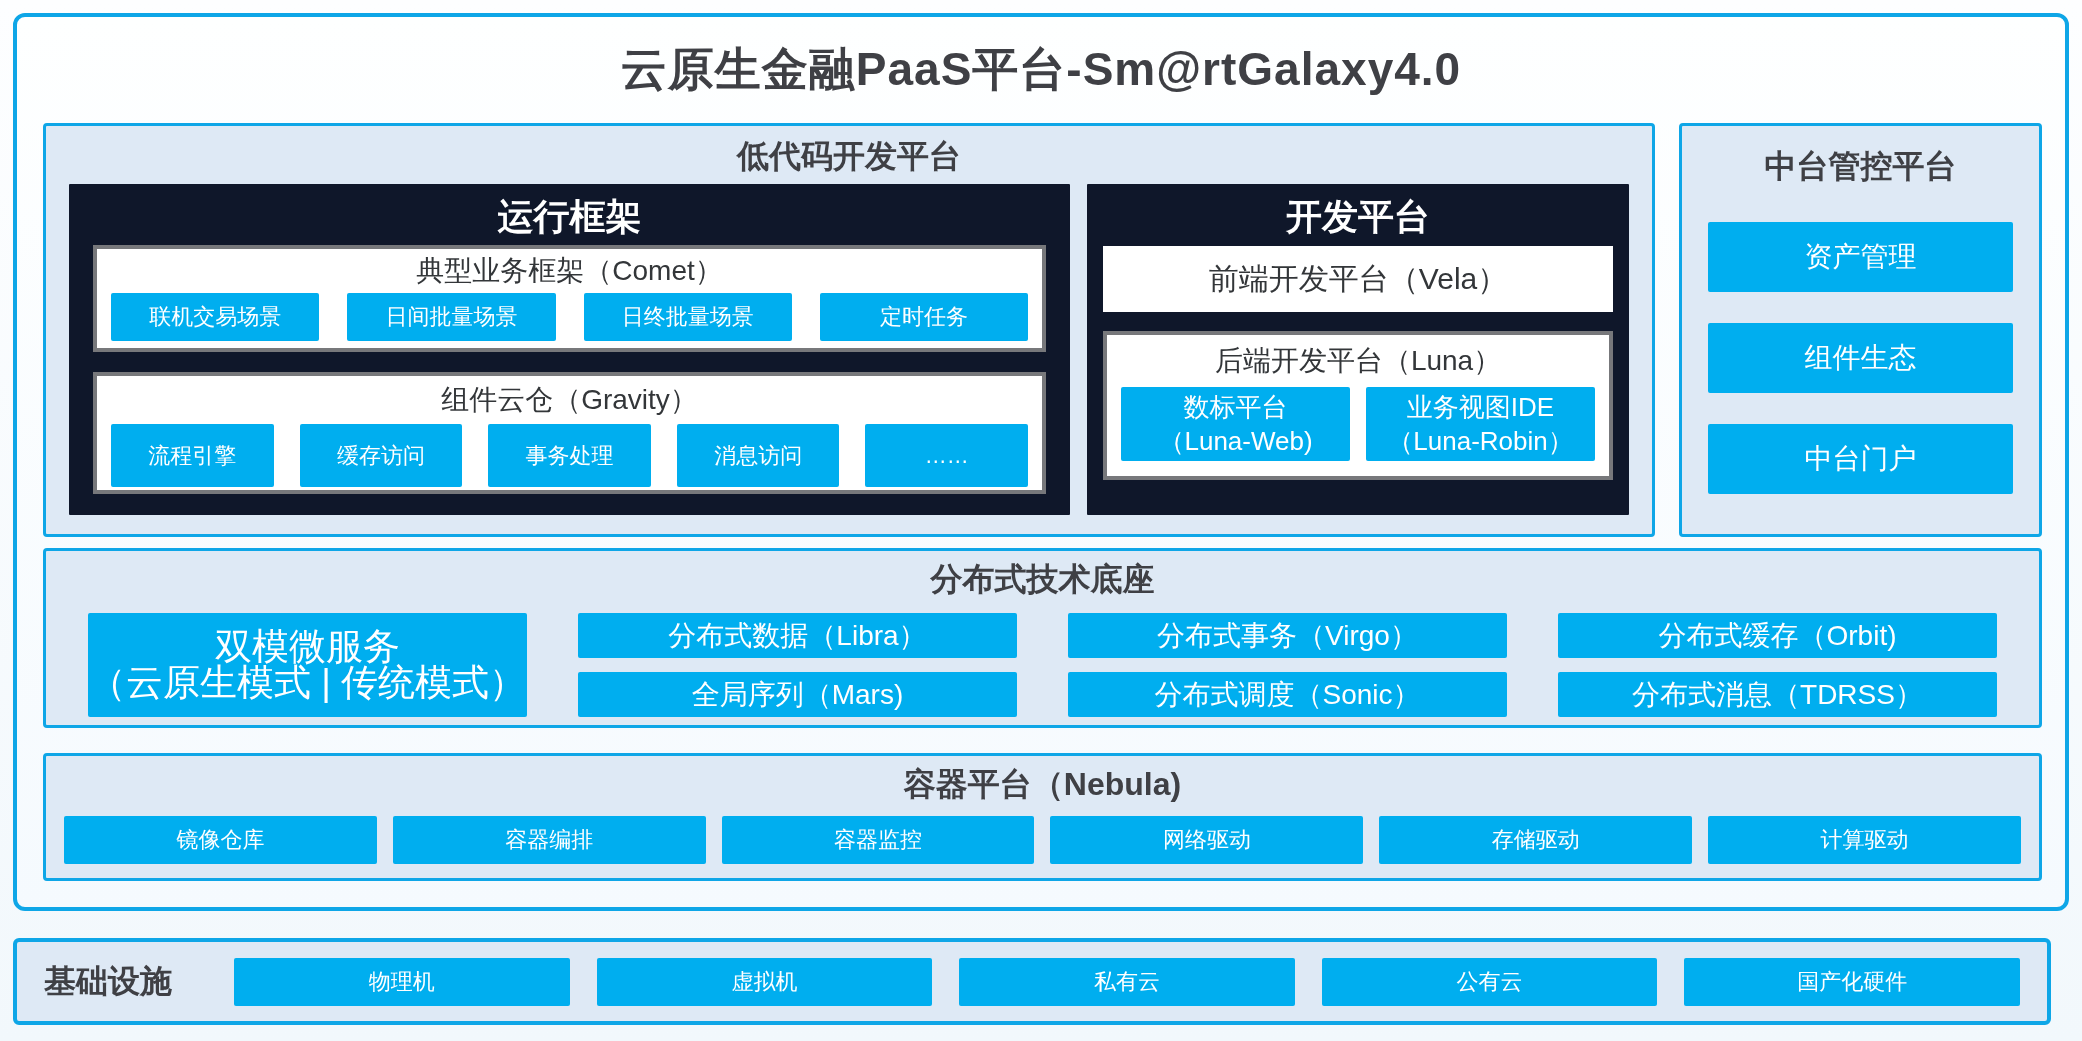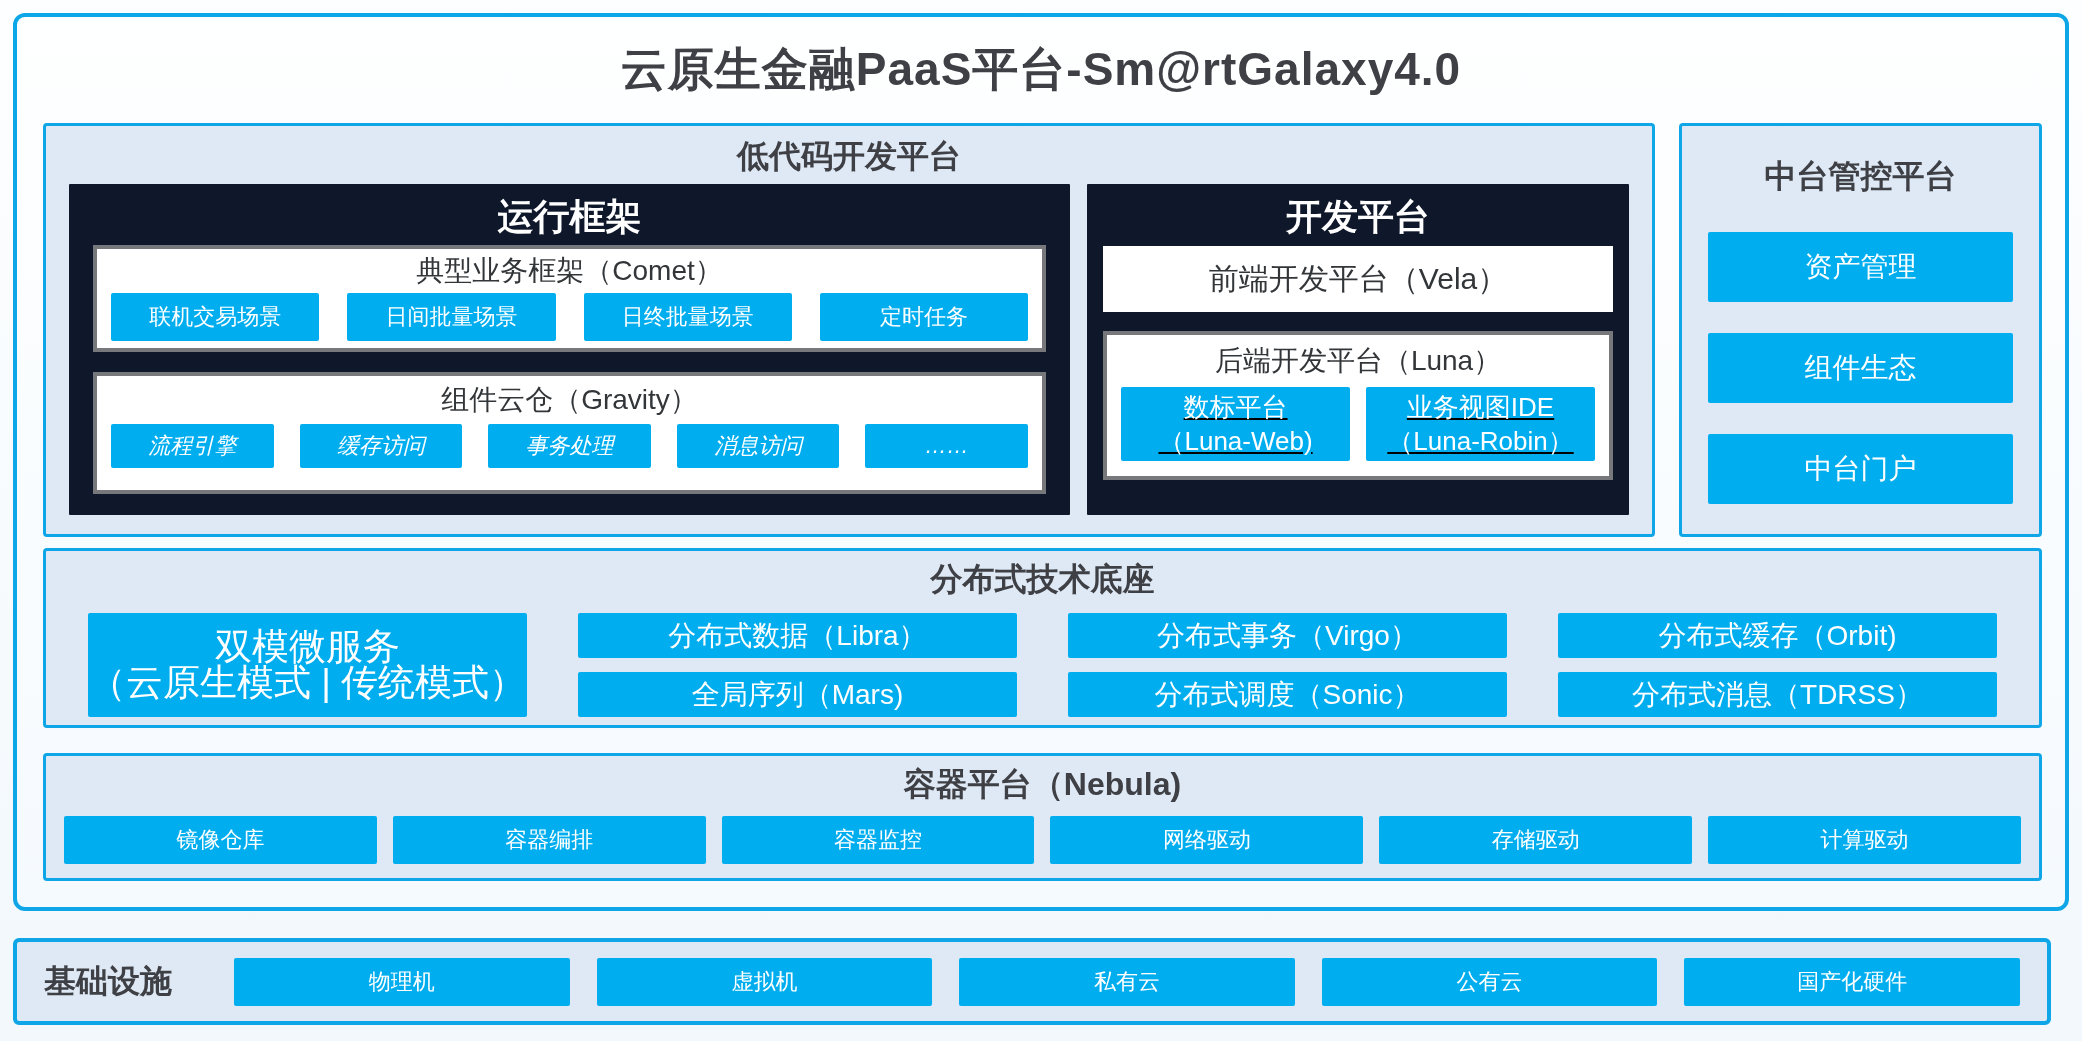--- a/index.html
+++ b/index.html
@@ -41,37 +41,37 @@
   .white-box { background: #FFFFFF; border: 4px solid #77787B; }
   .box-title {
     text-align: center; color: #333639; font-size: 28px;
     line-height: 40px; font-weight: 500;
   }
   .comet-box { margin: 5px 24px 0; height: 107px; }
   .comet-box .box-title { padding-top: 2px; }
   .comet-row { display: flex; gap: 28px; margin: 2px 14px 0; height: 48px; }
   .gravity-box { margin: 20px 24px 0; height: 122px; }
   .gravity-box .box-title { padding-top: 4px; }
-  .gravity-row { display: flex; gap: 26px; margin: 4px 14px 0; height: 44px; font-style: italic; }
+  .gravity-row { display: flex; gap: 26px; margin: 4px 14px 0; height: 63px; }
   .chip {
     background: #00AEEF; color: #FFFFFF; border-radius: 2px;
     display: flex; align-items: center; justify-content: center;
     font-size: 22px; flex: 1; text-align: center;
   }
   .vela-box {
     margin: 6px 16px 0; height: 66px; background: #FFFFFF;
     display: flex; align-items: center; justify-content: center;
     font-size: 30px; color: #333639;
   }
   .luna-box { margin: 19px 16px 0; height: 149px; }
   .luna-box .box-title { padding-top: 6px; }
-  .luna-row { display: flex; gap: 16px; margin: 6px 14px 0; height: 74px; text-decoration: underline; }
+  .luna-row { display: flex; gap: 16px; margin: 6px 14px 0; height: 74px; }
   .chip-2line { flex-direction: column; line-height: 34px; font-size: 26px; }
   .midplat { width: 363px; height: 414px; }
-  .midplat .panel-header { padding-top: 30px; }
+  .midplat .panel-header { padding-top: 20px; }
   .mid-btn {
     margin: 36px 26px 0; height: 70px; font-size: 28px; flex: none;
     display: flex; align-items: center; justify-content: center;
     background: #00AEEF; color: #fff; border-radius: 2px;
   }
   .mid-btn + .mid-btn { margin-top: 31px; }
   .row-panel { margin: 11px 23px 0 26px; }
   .distributed { height: 180px; }
   .distributed .panel-header { padding-top: 8px; }
   .dist-grid { display: flex; gap: 51px; margin: 14px 42px 0; height: 104px; }

